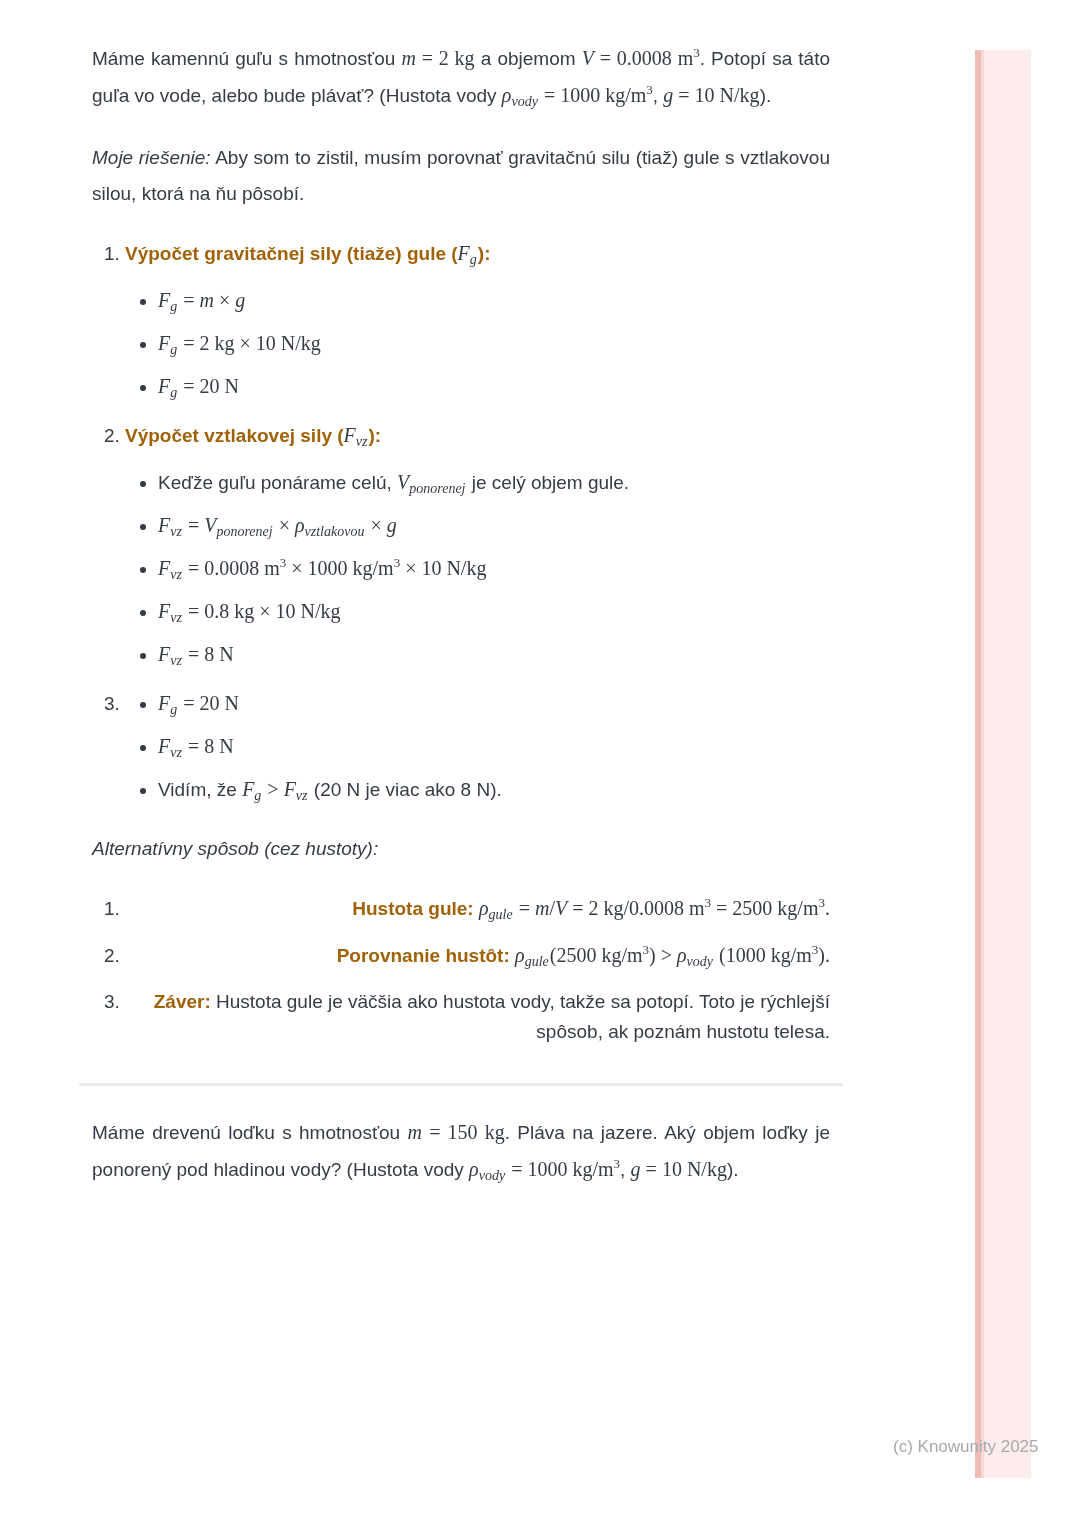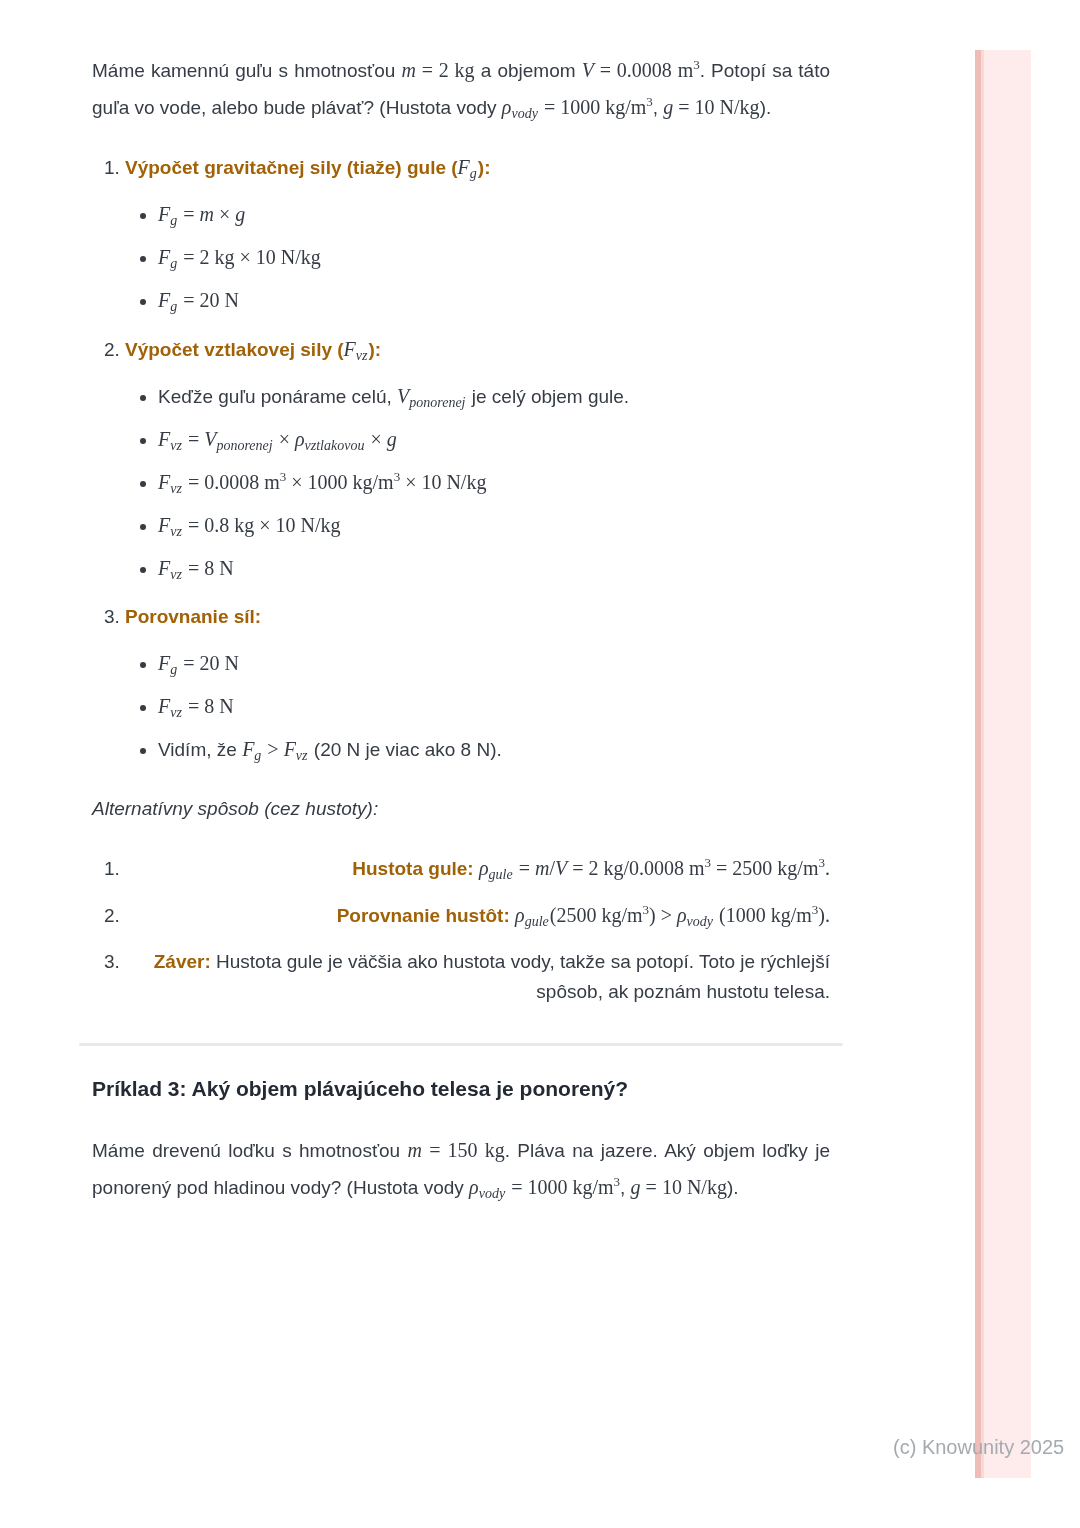--- a/index.html
+++ b/index.html
@@ -10,21 +10,21 @@
     background: #ffffff;
     overflow: hidden;
     font-family: "Liberation Sans", "DejaVu Sans", sans-serif;
     color: #363c45;
   }
   .doc {
     position: absolute;
     left: 92px;
     top: 0;
     width: 738px;
-    padding-top: 52px;
+    padding-top: 40px;
     font-size: 19px;
     line-height: 36px;
   }
   .para { margin: 0 0 26px 0; text-align: justify; }
   .para:last-child { margin-bottom: 0; }
   .lead { margin: 0 0 26px 0; line-height: 36px; }
 
   ol.steps { margin: 0 0 26px 0; padding-left: 33px; list-style: decimal; }
   ol.steps > li { margin-bottom: 18px; line-height: 30px; }
   .step-title { line-height: 30px; }
@@ -76,39 +76,40 @@
     top: 50px;
     width: 56px;
     height: 1428px;
     background: linear-gradient(to right, #efbcb8 0px, #efbcb8 6px, #f7d9d6 6px, #f7d9d6 9px, #fdeceb 9px, #fdeceb 100%);
     z-index: 1;
   }
   .watermark {
     position: absolute;
     left: 893px;
     top: 1438px;
-    font-size: 20px;
+    font-size: 17px;
     line-height: 18px;
     color: #a5aaaf;
     white-space: nowrap;
     z-index: 2;
   }
 </style>
 </head>
 <body>
 
 <div class="page">
 
   <div class="accent-bar"></div>
   <div class="watermark">(c) Knowunity 2025</div>
 
   <div class="doc">
 
     <p class="para"><span class="seg-t">Máme kamennú guľu s hmotnosťou </span><span class="seg-v">m</span><span class="seg-m"> = 2 kg</span><span class="seg-t"> a objemom </span><span class="seg-v">V</span><span class="seg-m"> = 0.0008 m</span><span class="seg-ms">3</span><span class="seg-t">. Potopí sa táto guľa vo vode, alebo bude plávať? (Hustota vody </span><span class="seg-v">ρ</span><span class="seg-vs">vody</span><span class="seg-m"> = 1000 kg/m</span><span class="seg-ms">3</span><span class="seg-t">, </span><span class="seg-v">g</span><span class="seg-m"> = 10 N/kg</span><span class="seg-t">).</span></p>
 
+    <p class="para"><span class="seg-i">Moje riešenie:</span><span class="seg-t"> Aby som to zistil, musím porovnať gravitačnú silu (tiaž) gule s vztlakovou silou, ktorá na ňu pôsobí.</span></p>
 
     <ol class="steps">
       <li>
         <div class="step-title"><span class="seg-b">Výpočet gravitačnej sily (tiaže) gule (</span><span class="seg-v">F</span><span class="seg-vs">g</span><span class="seg-b">):</span></div>
         <ul class="sub">
           <li><span class="seg-v">F</span><span class="seg-vs">g</span><span class="seg-m"> = </span><span class="seg-v">m</span><span class="seg-m"> × </span><span class="seg-v">g</span></li>
           <li><span class="seg-v">F</span><span class="seg-vs">g</span><span class="seg-m"> = 2 kg × 10 N/kg</span></li>
           <li><span class="seg-v">F</span><span class="seg-vs">g</span><span class="seg-m"> = 20 N</span></li>
         </ul>
       </li>
@@ -116,38 +117,36 @@
         <div class="step-title"><span class="seg-b">Výpočet vztlakovej sily (</span><span class="seg-v">F</span><span class="seg-vs">vz</span><span class="seg-b">):</span></div>
         <ul class="sub">
           <li><span class="seg-t">Keďže guľu ponárame celú, </span><span class="seg-v">V</span><span class="seg-vs">ponorenej</span><span class="seg-t"> je celý objem gule.</span></li>
           <li><span class="seg-v">F</span><span class="seg-vs">vz</span><span class="seg-m"> = </span><span class="seg-v">V</span><span class="seg-vs">ponorenej</span><span class="seg-m"> × </span><span class="seg-v">ρ</span><span class="seg-vs">vztlakovou</span><span class="seg-m"> × </span><span class="seg-v">g</span></li>
           <li><span class="seg-v">F</span><span class="seg-vs">vz</span><span class="seg-m"> = 0.0008 m</span><span class="seg-ms">3</span><span class="seg-m"> × 1000 kg/m</span><span class="seg-ms">3</span><span class="seg-m"> × 10 N/kg</span></li>
           <li><span class="seg-v">F</span><span class="seg-vs">vz</span><span class="seg-m"> = 0.8 kg × 10 N/kg</span></li>
           <li><span class="seg-v">F</span><span class="seg-vs">vz</span><span class="seg-m"> = 8 N</span></li>
         </ul>
       </li>
       <li>
-        <div class="step-title"><span class="seg-b">Porovnanie síl:</span></div>
         <ul class="sub">
           <li><span class="seg-v">F</span><span class="seg-vs">g</span><span class="seg-m"> = 20 N</span></li>
           <li><span class="seg-v">F</span><span class="seg-vs">vz</span><span class="seg-m"> = 8 N</span></li>
           <li><span class="seg-t">Vidím, že </span><span class="seg-v">F</span><span class="seg-vs">g</span><span class="seg-m"> &gt; </span><span class="seg-v">F</span><span class="seg-vs">vz</span><span class="seg-t"> (20 N je viac ako 8 N).</span></li>
         </ul>
       </li>
     </ol>
 
 
     <p class="lead"><span class="seg-i">Alternatívny spôsob (cez hustoty):</span></p>
 
     <ol class="alt">
       <li><span class="seg-b">Hustota gule: </span><span class="seg-v">ρ</span><span class="seg-vs">gule</span><span class="seg-m"> = </span><span class="seg-v">m</span><span class="seg-m">/</span><span class="seg-v">V</span><span class="seg-m"> = 2 kg/0.0008 m</span><span class="seg-ms">3</span><span class="seg-m"> = 2500 kg/m</span><span class="seg-ms">3</span><span class="seg-m">.</span></li>
       <li><span class="seg-b">Porovnanie hustôt: </span><span class="seg-v">ρ</span><span class="seg-vs">gule</span><span class="seg-m">(2500 kg/m</span><span class="seg-ms">3</span><span class="seg-m">) &gt; </span><span class="seg-v">ρ</span><span class="seg-vs">vody</span><span class="seg-m"> (1000 kg/m</span><span class="seg-ms">3</span><span class="seg-m">).</span></li>
       <li><span class="seg-b">Záver:</span><span class="seg-t"> Hustota gule je väčšia ako hustota vody, takže sa potopí. Toto je rýchlejší spôsob, ak poznám hustotu telesa.</span></li>
     </ol>
 
     <hr class="divider">
 
-    <h2 class="example-heading">Príklad 3: Aký objem plávajúceho telesa je ponorený?</h2>
 
     <p class="para"><span class="seg-t">Máme drevenú loďku s hmotnosťou </span><span class="seg-v">m</span><span class="seg-m"> = 150 kg</span><span class="seg-t">. Pláva na jazere. Aký objem loďky je ponorený pod hladinou vody? (Hustota vody </span><span class="seg-v">ρ</span><span class="seg-vs">vody</span><span class="seg-m"> = 1000 kg/m</span><span class="seg-ms">3</span><span class="seg-t">, </span><span class="seg-v">g</span><span class="seg-m"> = 10 N/kg</span><span class="seg-t">).</span></p>
 
   </div>
 </div>
 
 </body></html>

